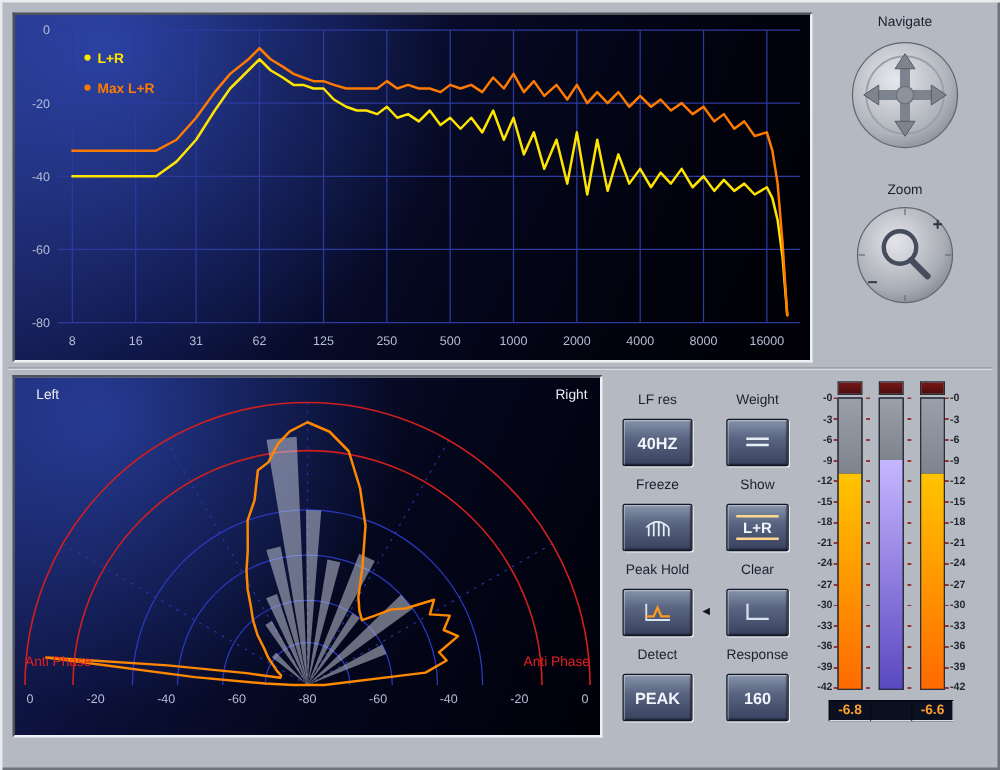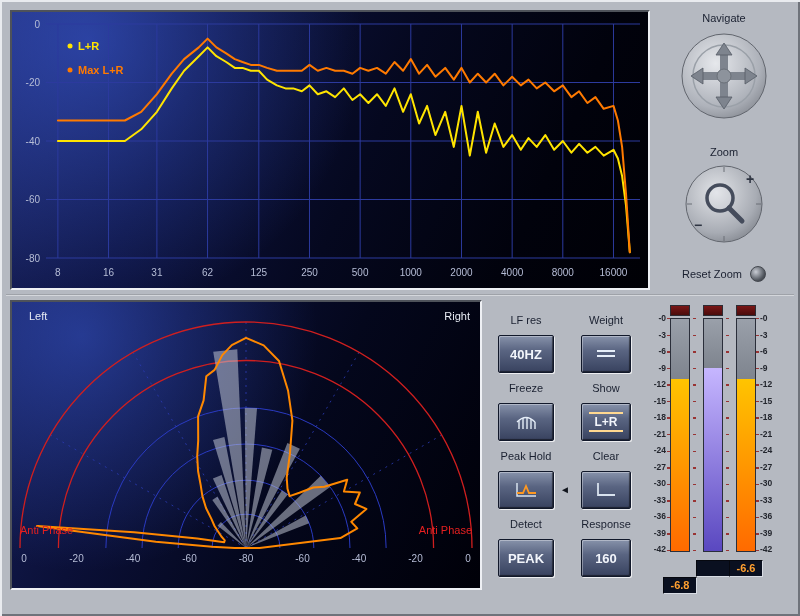--- a/index.html
+++ b/index.html
@@ -163,24 +163,20 @@
         <line x1="40" y1="3" x2="40" y2="8" stroke="#6a6e76"></line>
         <line x1="40" y1="72" x2="40" y2="77" stroke="#6a6e76"></line>
         <line x1="3" y1="40" x2="8" y2="40" stroke="#6a6e76"></line>
         <line x1="72" y1="40" x2="77" y2="40" stroke="#6a6e76"></line>
         <circle cx="36" cy="34" r="13" fill="rgba(235,240,248,0.12)" stroke="#454c5c" stroke-width="3.5"></circle>
         <line x1="45" y1="44" x2="58" y2="57" stroke="#454c5c" stroke-width="5" stroke-linecap="round"></line>
         <text x="62" y="20" font-size="14" font-weight="bold" fill="#2e3442" font-family="Liberation Sans, sans-serif">+</text>
         <text x="10" y="66" font-size="14" font-weight="bold" fill="#2e3442" font-family="Liberation Sans, sans-serif">−</text>
       </svg>
     </div>
-    <div class="resetrow">
-      <span class="txt">Reset Zoom</span>
-      <span class="resetbtn"></span>
-    </div>
   </div>
 
   <div class="groove"></div>
 
   <div class="display phase">
     <svg width="468" height="286" viewBox="0 0 468 286">
         <line x1="234" y1="246" x2="429.7" y2="133.0" stroke="#2a3ab0" stroke-width="1" stroke-dasharray="2,5" opacity="0.85"></line>
         <line x1="234" y1="246" x2="347.0" y2="50.3" stroke="#2a3ab0" stroke-width="1" stroke-dasharray="2,5" opacity="0.85"></line>
         <line x1="234" y1="246" x2="234.0" y2="20.0" stroke="#2a3ab0" stroke-width="1" stroke-dasharray="2,5" opacity="0.85"></line>
         <line x1="234" y1="246" x2="121.0" y2="50.3" stroke="#2a3ab0" stroke-width="1" stroke-dasharray="2,5" opacity="0.85"></line>
@@ -329,19 +325,19 @@
         <div>-21</div>
         <div>-24</div>
         <div>-27</div>
         <div>-30</div>
         <div>-33</div>
         <div>-36</div>
         <div>-39</div>
         <div>-42</div>
       </div>
 
-    <div class="readout r1" style="color: rgb(255, 160, 48); margin-top: 17px;">-6.8</div>
+    <div class="readout r1" style="color: rgb(255, 160, 48);">-6.8</div>
     <div class="readout r2" style="color: rgb(200, 204, 216);">-7.7</div>
     <div class="readout r3" style="color: rgb(255, 160, 48);">-6.6</div>
   </div>
 
 
 </div>
 
 </body></html>

